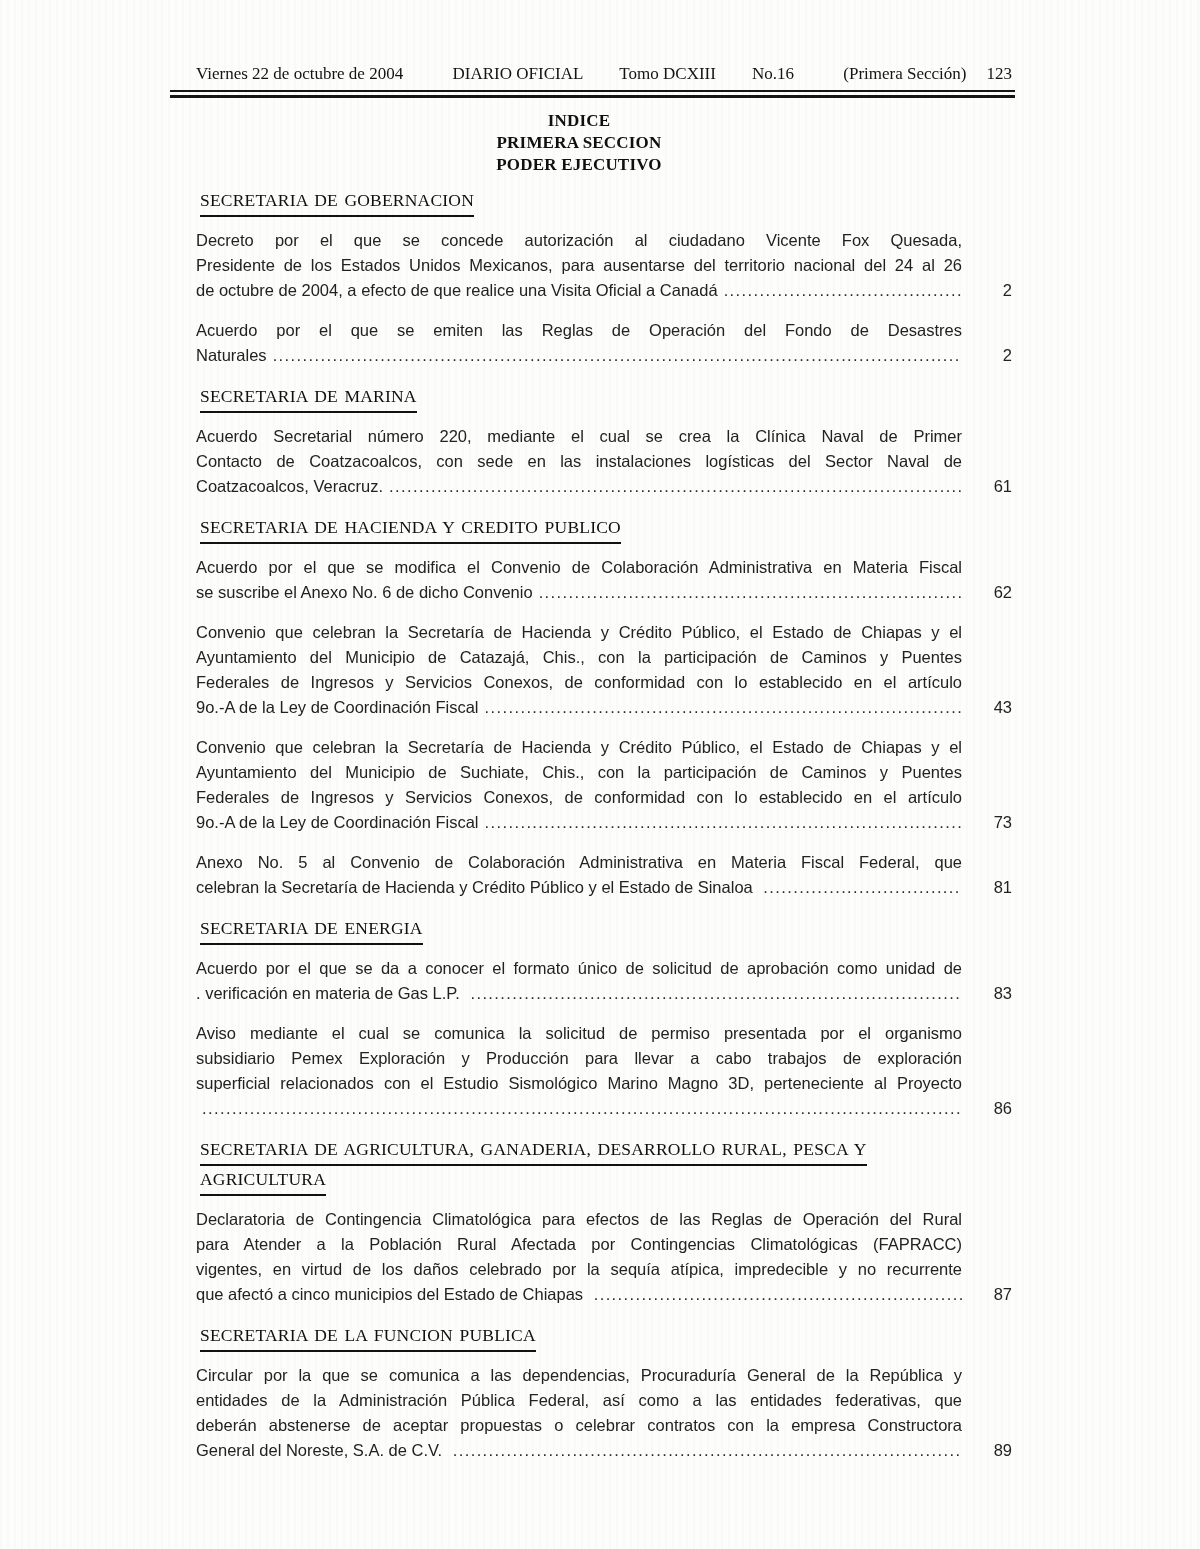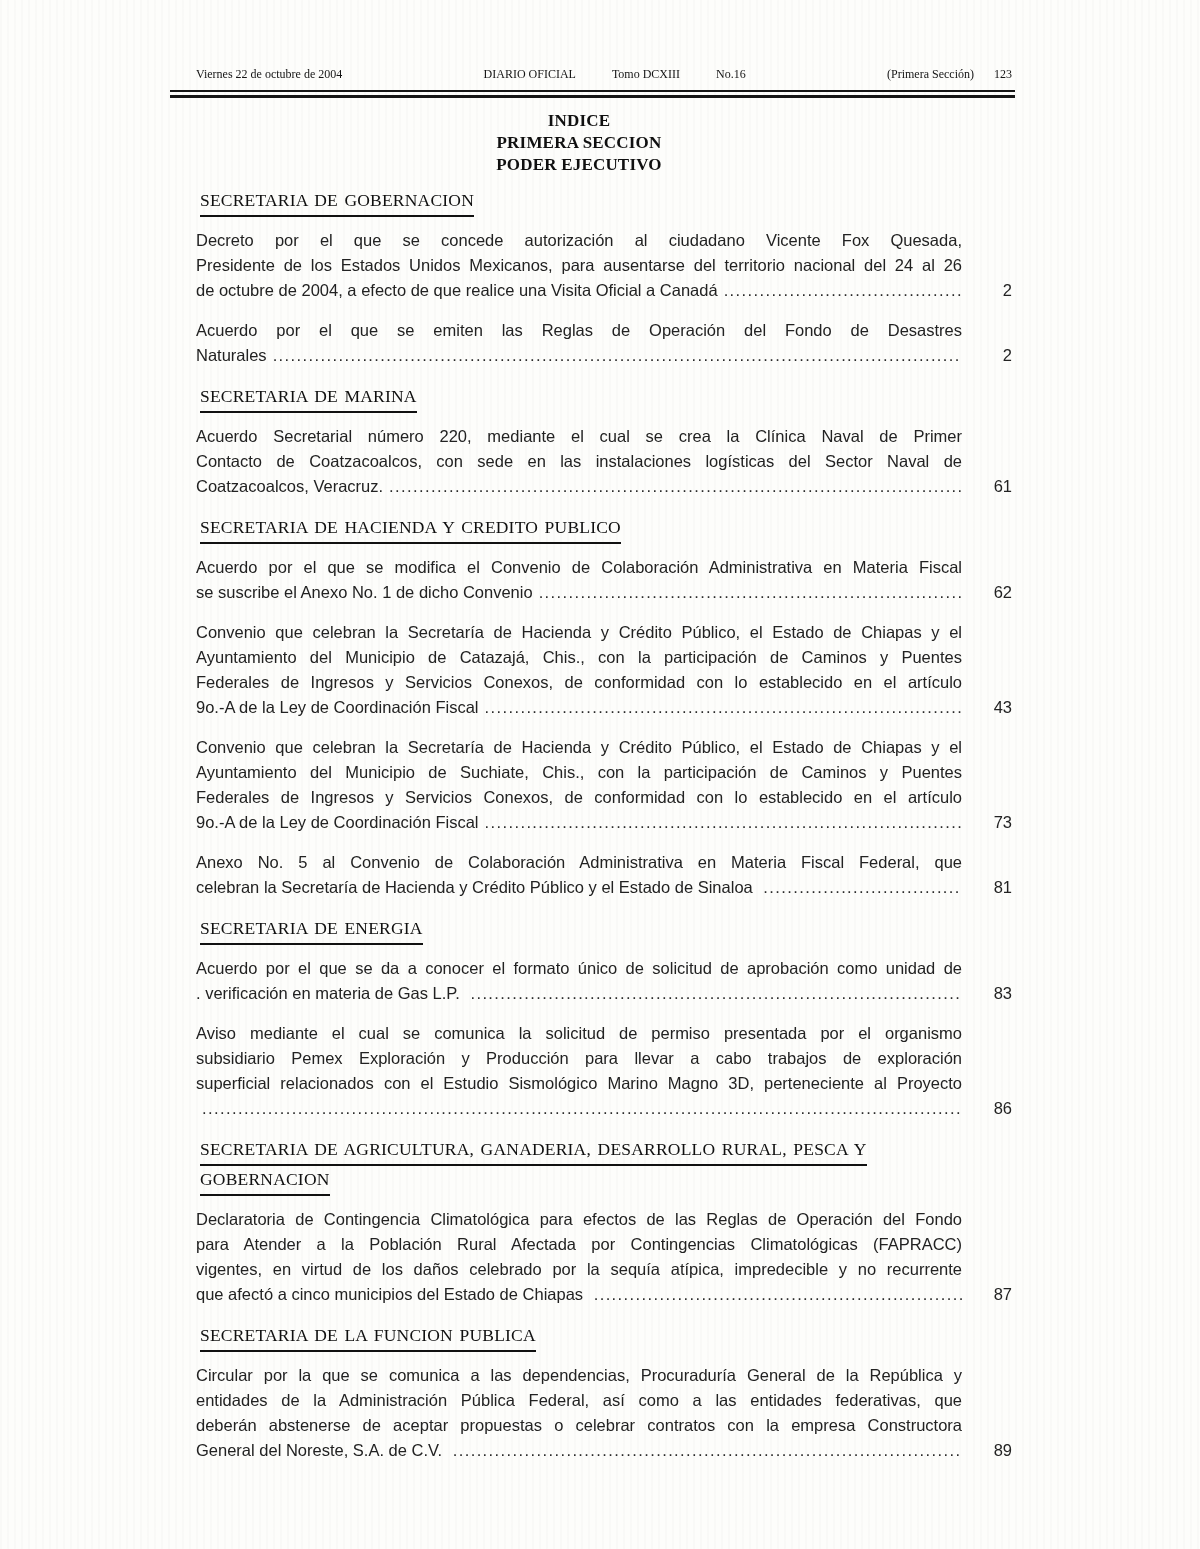--- a/index.html
+++ b/index.html
@@ -19,21 +19,21 @@
     color: #1e1e1e;
     font-family: "Liberation Sans", "DejaVu Sans", sans-serif;
   }
 
   
   .masthead {
     display: flex;
     justify-content: space-between;
     align-items: flex-start;
     font-family: "Liberation Serif", "DejaVu Serif", serif;
-    font-size: 12px;
+    font-size: 17px;
     line-height: 24px;
     color: #141414;
     white-space: nowrap;
   }
   .mh-center { display: inline-flex; gap: 16px; }
   .mh-center .mh-item + .mh-item { margin-left: 20px; }
   .mh-right { display: inline-flex; }
   .mh-right .mh-item + .mh-item { margin-left: 20px; }
   .double-rule {
     margin-left: -26px;
@@ -176,21 +176,21 @@
         </div>
         <div class="page-num">61</div>
       </div>
       <div class="sec-h">
         <div class="sec-h-line"><span class="hl">SECRETARIA DE HACIENDA Y CREDITO PUBLICO</span></div>
       </div>
       <div class="entry">
         <div class="entry-body">
           <div class="line just">Acuerdo por el que se modifica el Convenio de Colaboración Administrativa en Materia Fiscal</div>
           <div class="line last">
-            <span class="txt">se suscribe el Anexo No. 1 de dicho Convenio</span>
+            <span class="txt">se suscribe el Anexo No. 6 de dicho Convenio</span>
             <span class="leader"><span class="dots">.........................................................................................................................................................................................................</span></span>
           </div>
         </div>
         <div class="page-num">62</div>
       </div>
       <div class="entry">
         <div class="entry-body">
           <div class="line just">Convenio que celebran la Secretaría de Hacienda y Crédito Público, el Estado de Chiapas y el</div>
           <div class="line just">Ayuntamiento del Municipio de Catazajá, Chis., con la participación de Caminos y Puentes</div>
           <div class="line just">Federales de Ingresos y Servicios Conexos, de conformidad con lo establecido en el artículo</div>
@@ -242,25 +242,25 @@
           <div class="line just">subsidiario Pemex Exploración y Producción para llevar a cabo trabajos de exploración</div>
           <div class="line just">superficial relacionados con el Estudio Sismológico Marino Magno 3D, perteneciente al Proyecto</div>
           <div class="line last">
             <span class="leader"><span class="dots">.........................................................................................................................................................................................................</span></span>
           </div>
         </div>
         <div class="page-num">86</div>
       </div>
       <div class="sec-h">
         <div class="sec-h-line"><span class="hl">SECRETARIA DE AGRICULTURA, GANADERIA, DESARROLLO RURAL, PESCA Y</span></div>
-        <div class="sec-h-line"><span class="hl">GOBERNACION</span></div>
-      </div>
-      <div class="entry">
-        <div class="entry-body">
-          <div class="line just">Declaratoria de Contingencia Climatológica para efectos de las Reglas de Operación del Fondo</div>
+        <div class="sec-h-line"><span class="hl">AGRICULTURA</span></div>
+      </div>
+      <div class="entry">
+        <div class="entry-body">
+          <div class="line just">Declaratoria de Contingencia Climatológica para efectos de las Reglas de Operación del Rural</div>
           <div class="line just">para Atender a la Población Rural Afectada por Contingencias Climatológicas (FAPRACC)</div>
           <div class="line just">vigentes, en virtud de los daños celebrado por la sequía atípica, impredecible y no recurrente</div>
           <div class="line last">
             <span class="txt">que afectó a cinco municipios del Estado de Chiapas </span>
             <span class="leader"><span class="dots">.........................................................................................................................................................................................................</span></span>
           </div>
         </div>
         <div class="page-num">87</div>
       </div>
       <div class="sec-h">

